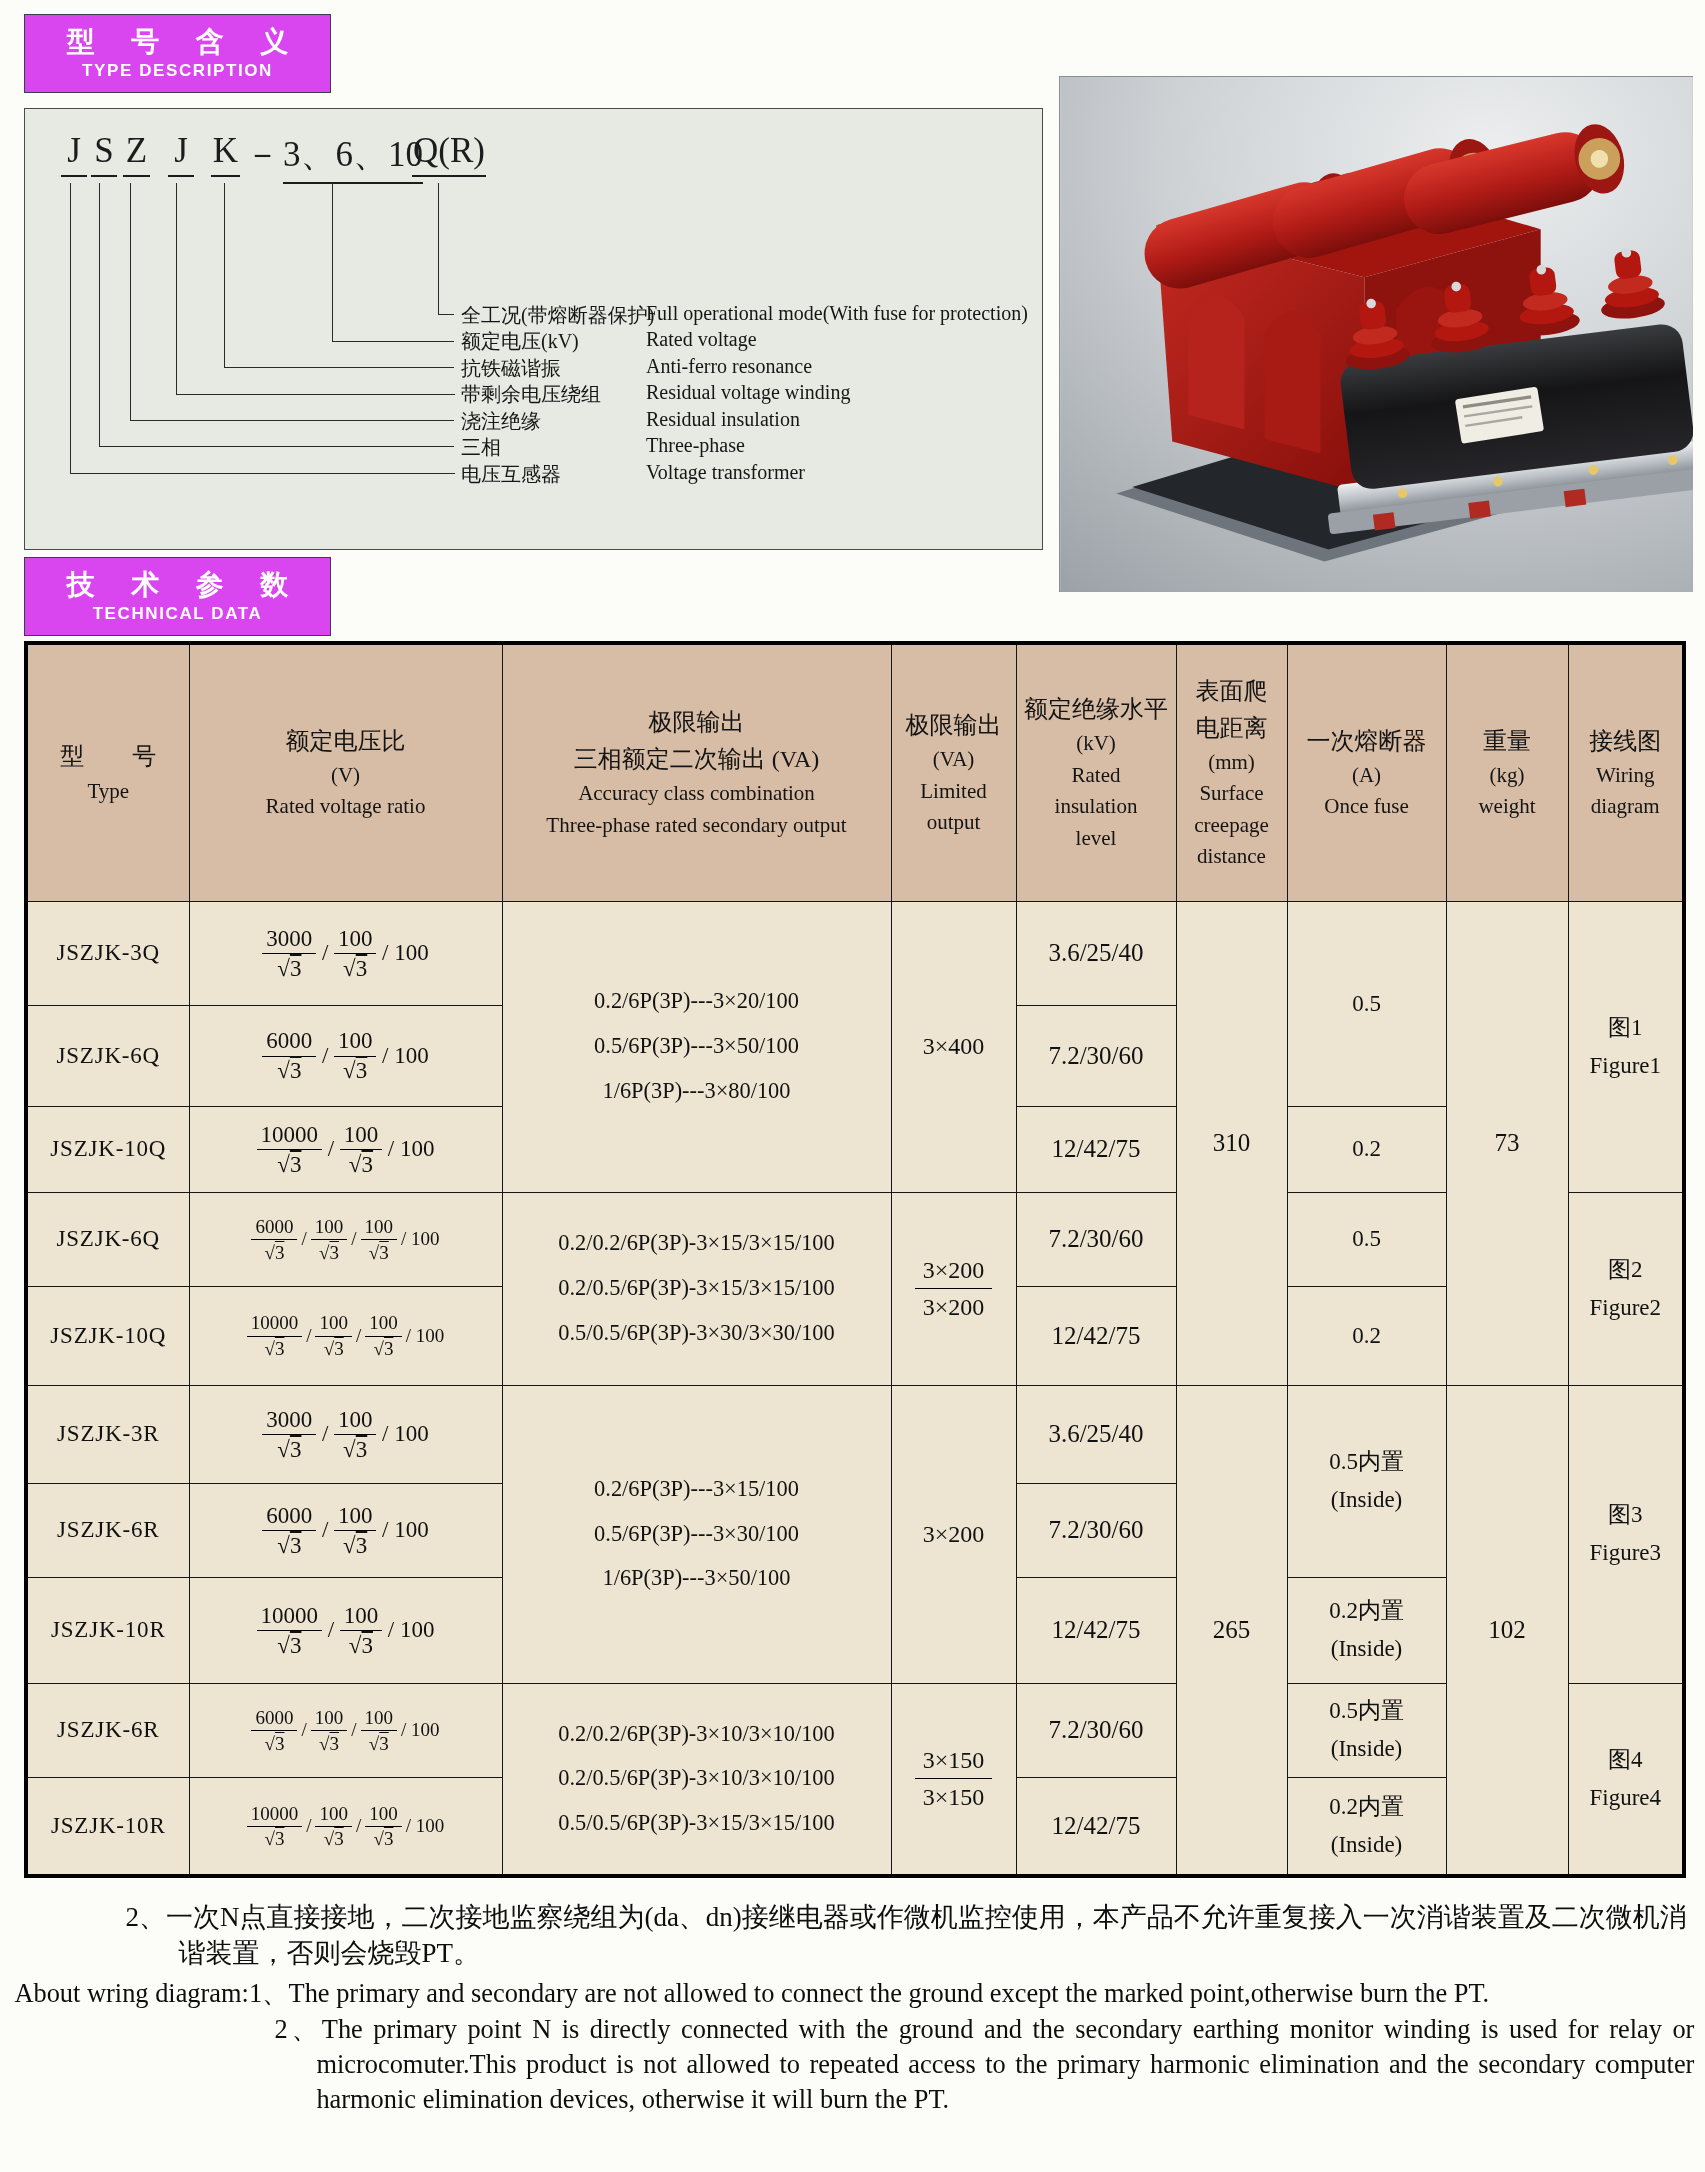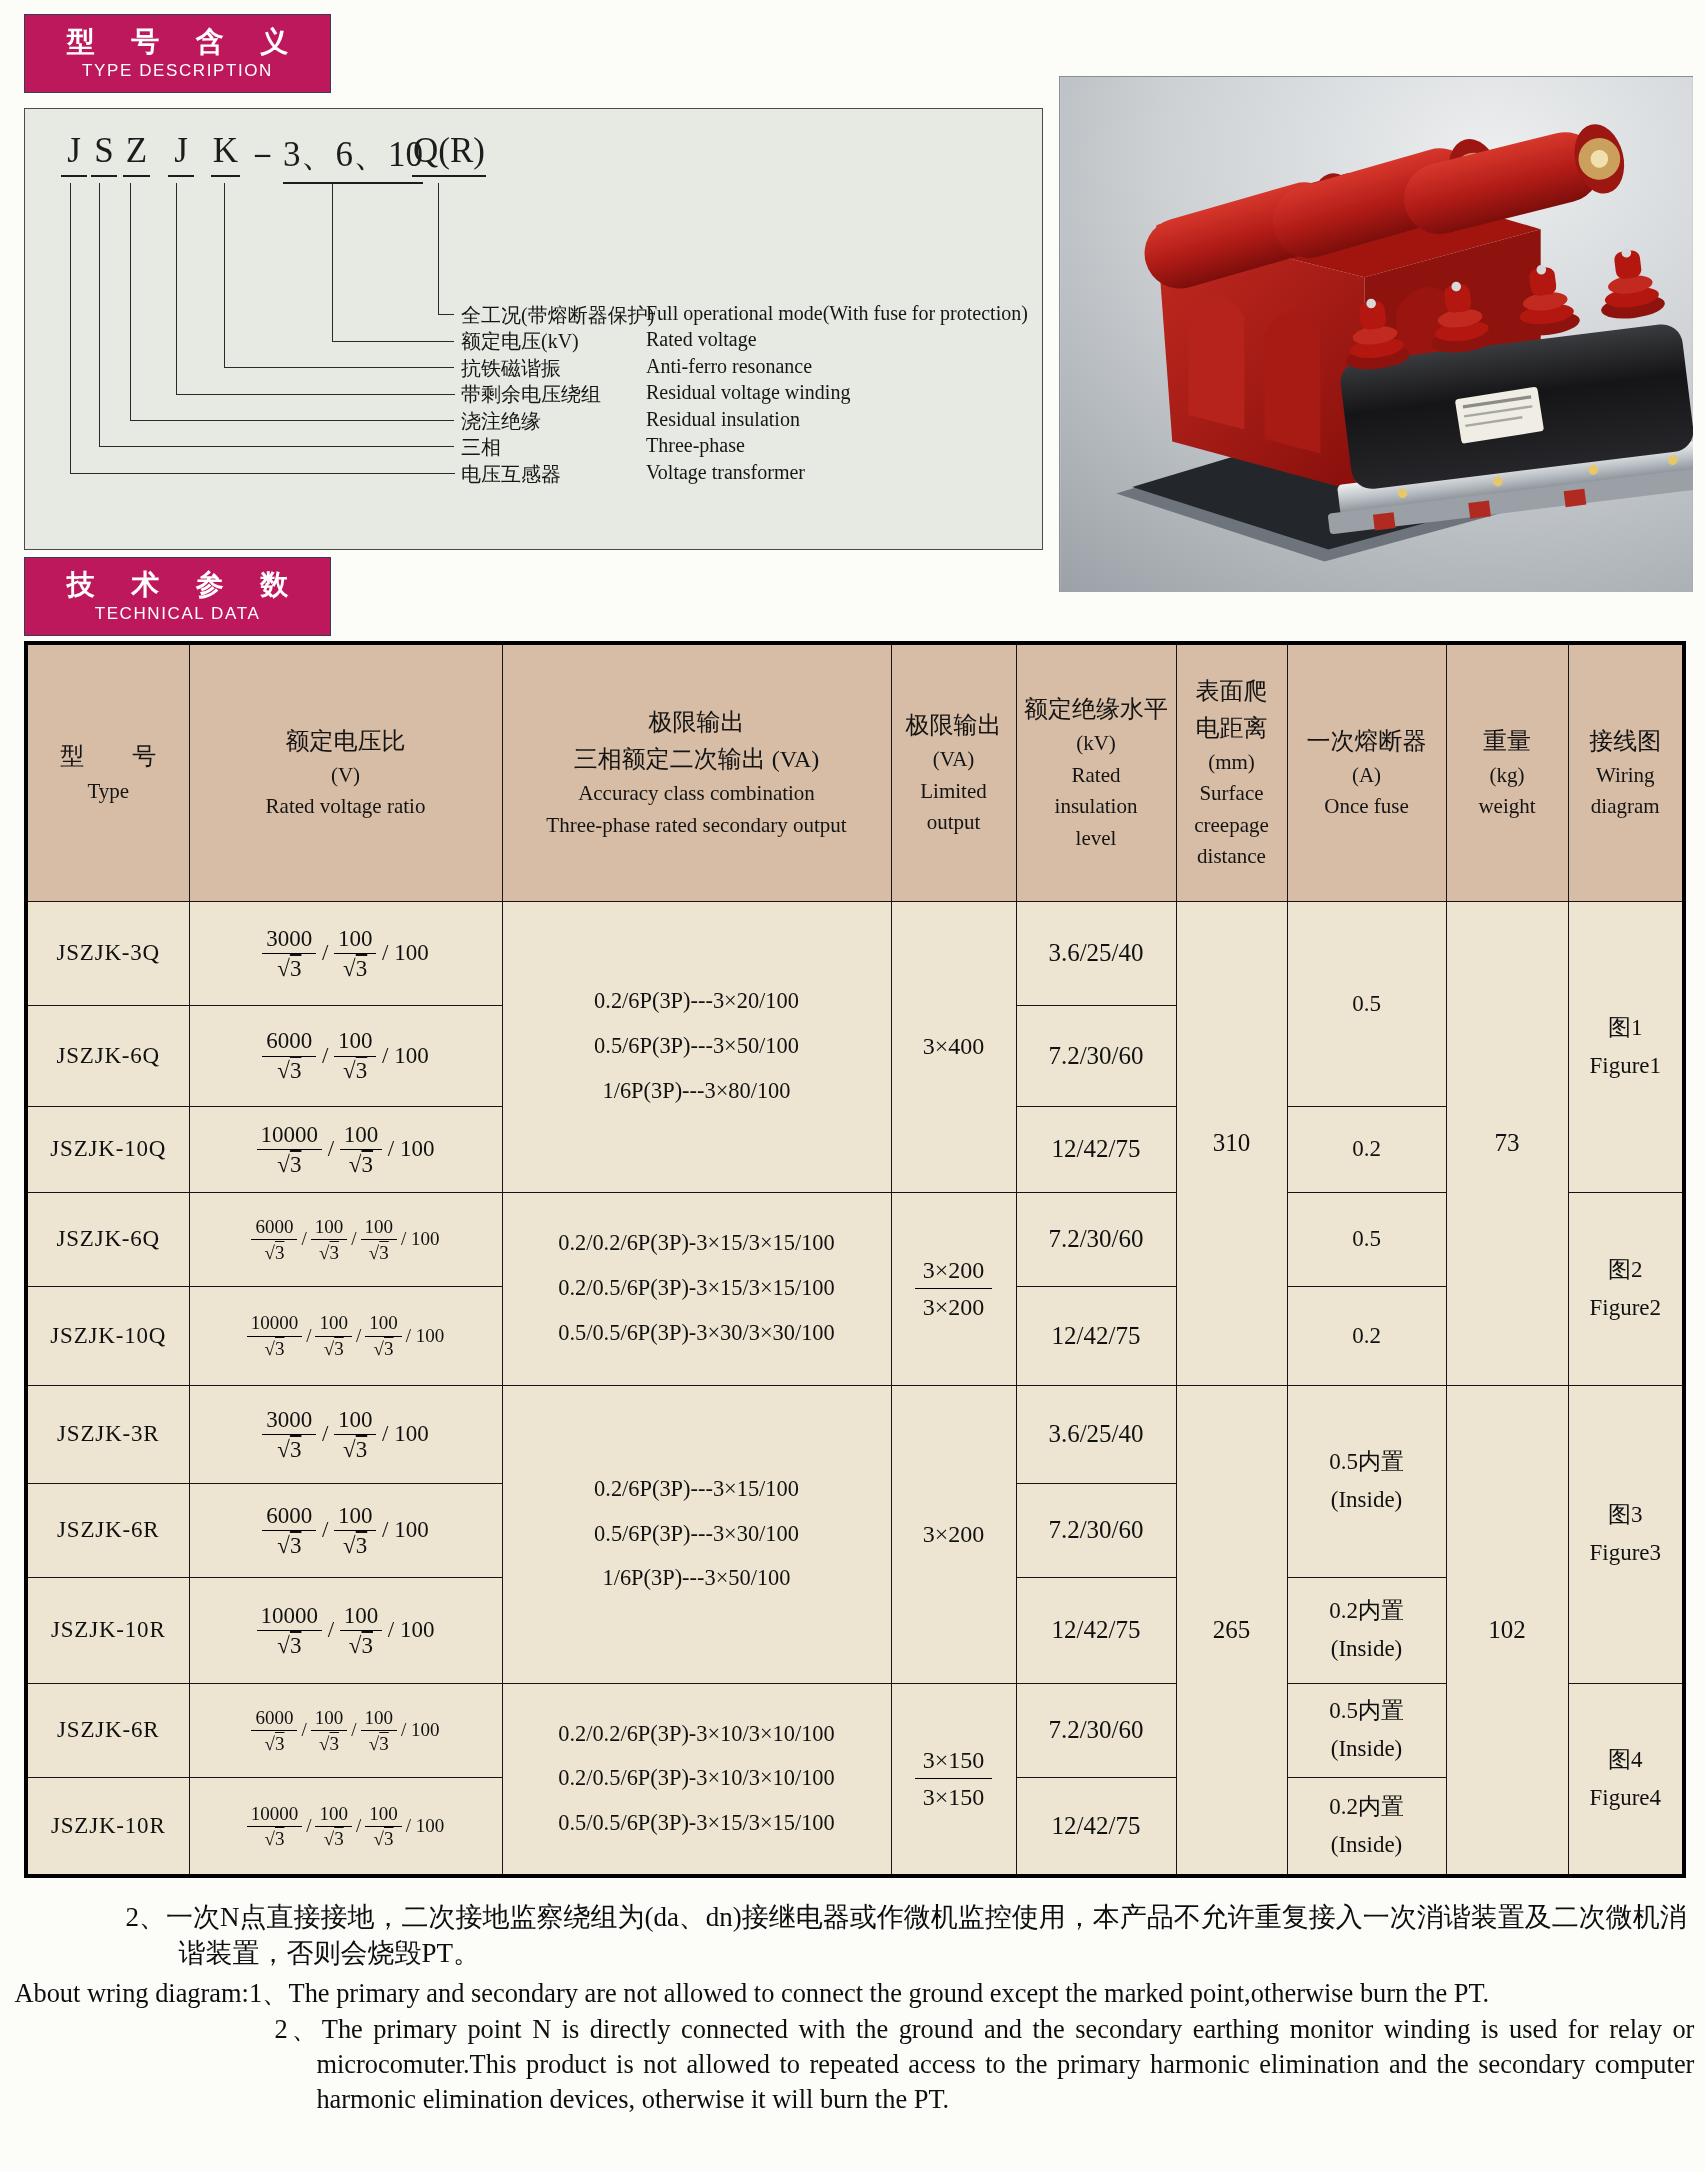--- a/index.html
+++ b/index.html
@@ -1,28 +1,28 @@
 <!DOCTYPE html>
 <html style="font-size:13px"><head>
 <meta charset="utf-8">
 <style>
   html,body{margin:0;padding:0;}
   body{background:#ffffff;}
   .page{position:relative;width:1706px;height:2172px;background:#fcfcf9;overflow:hidden;
         font-family:"Liberation Serif", serif;color:#111;}
 
   
-  .badge{position:absolute;left:24px;width:307px;height:79px;background:#be185d;
+  .badge{position:absolute;left:24px;width:307px;height:79px;background:#d946ef;
          border:1.6px solid #3c3b52;box-sizing:border-box;display:flex;flex-direction:column;
          align-items:center;justify-content:center;color:#ffffff;
          font-family:"Liberation Sans", sans-serif;}
   .badge1{top:14.4px;}
   .badge2{top:557px;text-align:right;}
   .badge-zh{font-size:28px;font-weight:bold;letter-spacing:14.4px;text-indent:14.4px;line-height:1.15;}
-  .badge-en{font-size:17px;font-weight:normal;letter-spacing:1.6px;margin-top:3px;}
+  .badge-en{font-size:17px;font-weight:bold;letter-spacing:1.6px;margin-top:3px;}
 
   
   .type-panel{position:absolute;left:24px;top:108px;width:1019px;height:442px;
               background:#e7eae3;border:1.6px solid #4a4a4a;box-sizing:border-box;}
   .code-seg{position:absolute;top:22.4px;font-size:35px;font-family:"Liberation Serif",serif;
             color:#1c1c1c;text-align:center;padding-bottom:3.2px;}
   .code-seg.u{border-bottom:2.4px solid #1c1c1c;}
   .conn{position:absolute;border-left:1.6px solid #2a2a2a;border-bottom:1.6px solid #2a2a2a;}
   .dg-label-zh{position:absolute;left:436px;font-size:20px;white-space:nowrap;color:#161616;}
   .dg-label-en{position:absolute;left:621px;font-size:20px;white-space:nowrap;color:#161616;}

